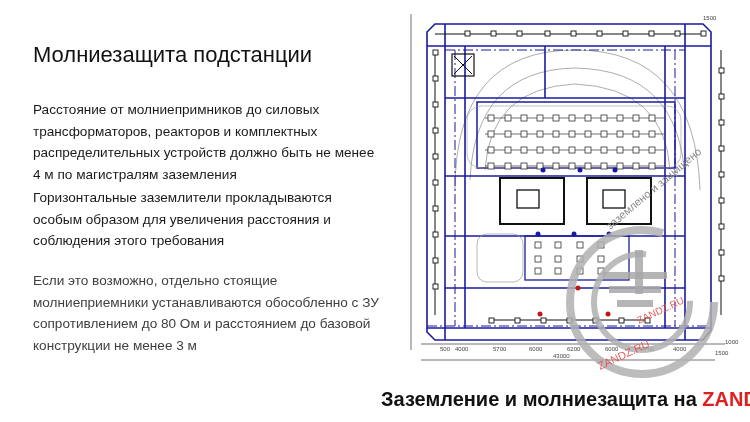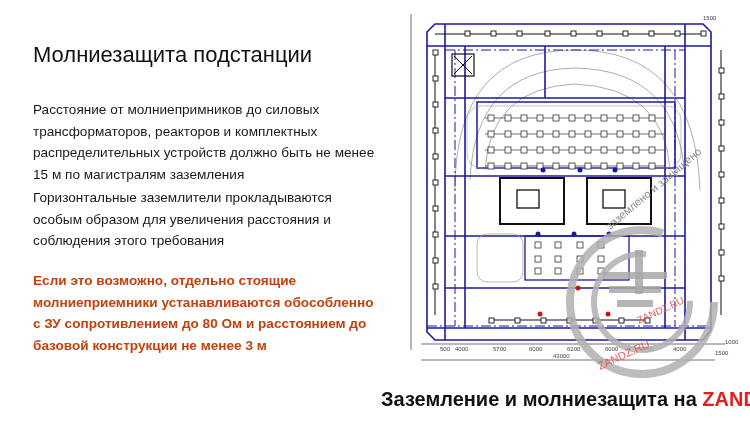--- a/index.html
+++ b/index.html
@@ -1,30 +1,30 @@
 <!DOCTYPE html>
 <html><head>
 <meta charset="utf-8">
 <style>
   html, body { margin:0; padding:0; }
   body { width:750px; height:422px; background:#ffffff; position:relative; overflow:hidden; font-family:"Liberation Sans", sans-serif; color:#111; }
   .title { position:absolute; left:33px; top:42px; font-size:22px; font-weight:normal; color:#111; white-space:nowrap; }
   .para { position:absolute; left:33px; font-size:13.6px; line-height:21.6px; color:#1a1a1a; width:350px; }
   .p1 { top:99px; }
   .p2 { top:187px; }
-  .p3 { top:270px; font-weight:bold; color:#c2410c; }
+  .p3 { top:270px; font-weight:normal; color:#404040; }
   .footer { position:absolute; left:381px; top:388px; font-size:20px; font-weight:bold; color:#111; white-space:nowrap; }
   .footer .brand { color:#e02020; }
   .drawing { position:absolute; left:395px; top:10px; width:355px; height:370px; }
 </style>
 </head>
 <body>
 
 <div class="title">Молниезащита подстанции</div>
-<div class="para p1">Расстояние от молниепримников до силовых трансформаторов, реакторов и комплектных распределительных устройств должно быть не менее 15 м по магистралям заземления</div>
+<div class="para p1">Расстояние от молниепримников до силовых трансформаторов, реакторов и комплектных распределительных устройств должно быть не менее 4 м по магистралям заземления</div>
 <div class="para p2">Горизонтальные заземлители прокладываются особым образом для увеличения расстояния и соблюдения этого требования</div>
 <div class="para p3">Если это возможно, отдельно стоящие молниеприемники устанавливаются обособленно с ЗУ сопротивлением до 80 Ом и расстоянием до базовой конструкции не менее 3 м</div>
 
 <div class="footer"><span>Заземление и молниезащита на </span><span class="brand">ZANDZ.ru</span></div>
 
 <svg class="drawing" viewBox="0 0 355 370" xmlns="http://www.w3.org/2000/svg">
 
   <g fill="none" stroke="#888" stroke-width="0.7">
     <path d="M60 180 Q60 40 180 40 Q300 40 305 180"></path>
     <path d="M75 170 Q80 60 180 58 Q285 60 290 170"></path>

